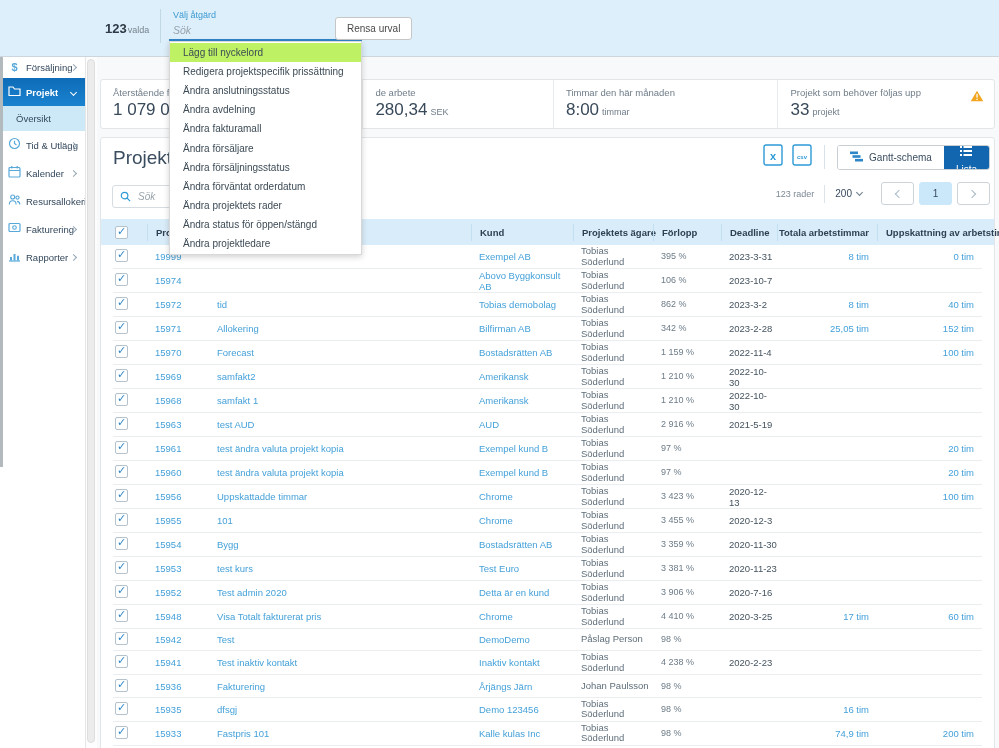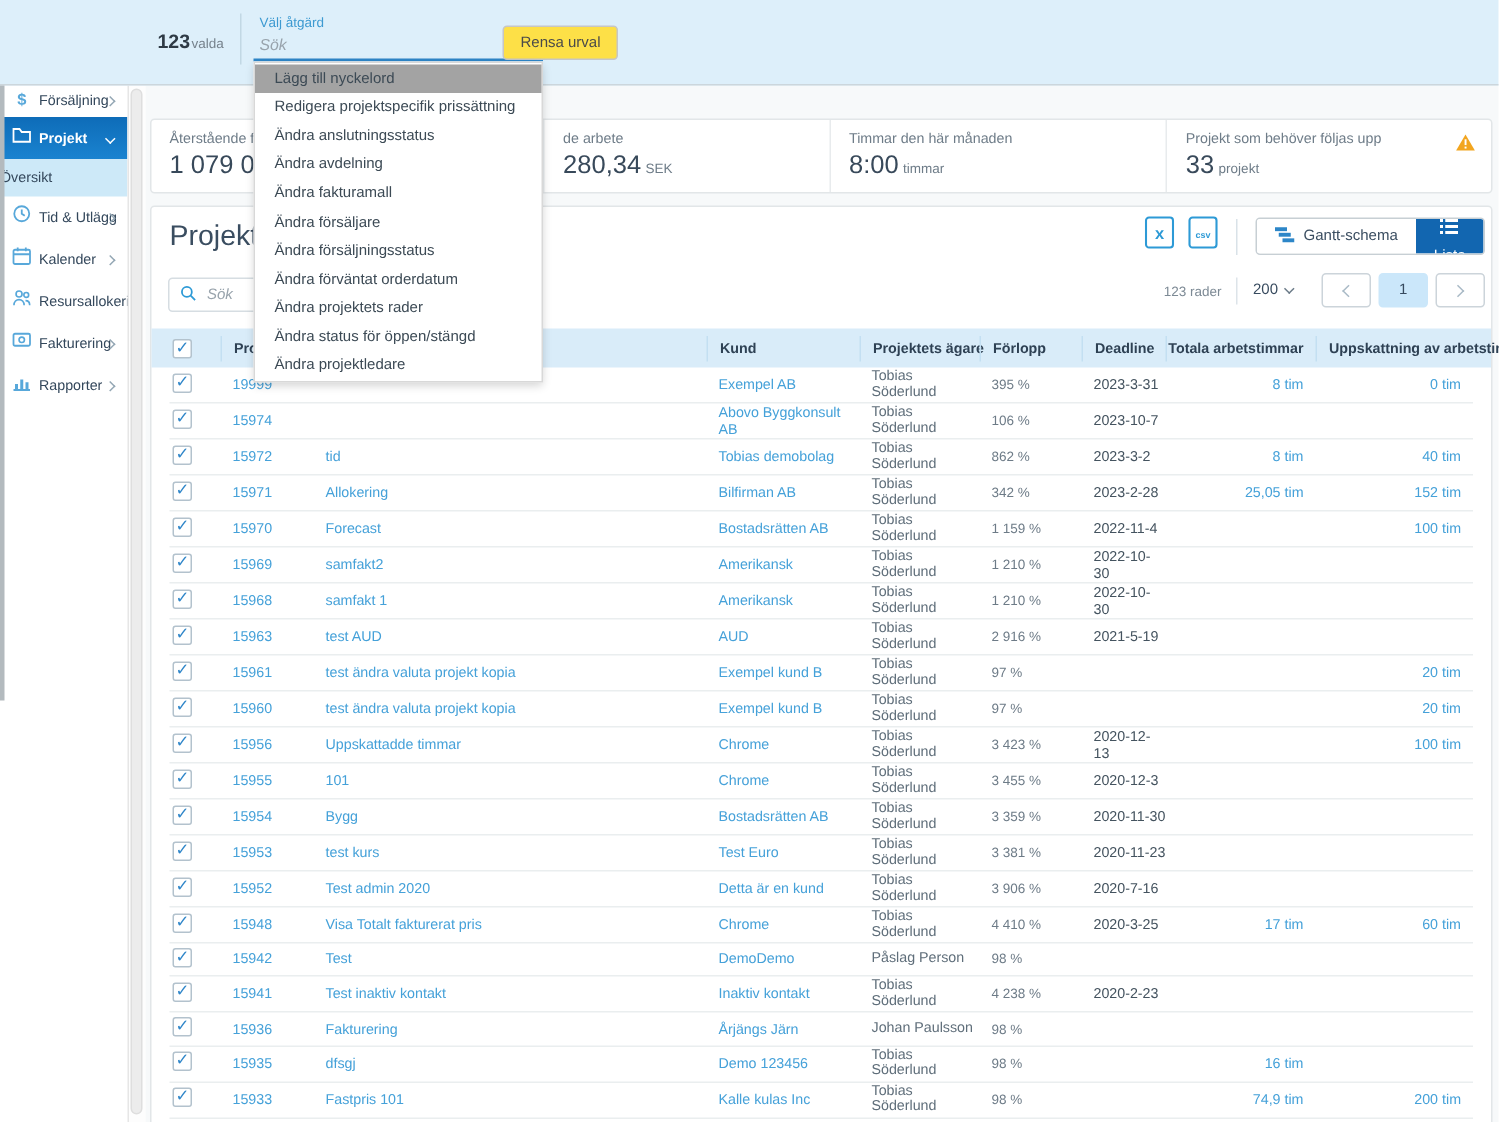--- a/index.html
+++ b/index.html
@@ -13,41 +13,41 @@
   .sel-count b{font-size:13px;color:#2e3a45;font-weight:700;}
   .sel-count span{font-size:9px;color:#76828c;margin-left:1px;}
   .tb-div{position:absolute;left:160px;top:9px;height:34px;border-left:1px solid #c2d8e4;}
   .action-box{position:absolute;left:169px;top:10px;width:193px;height:31px;
     border-bottom:2px solid #2e86c8;padding-left:4px;}
   .action-label{font-size:9px;color:#3d9ad1;}
   .action-input{border:none;outline:none;background:transparent;width:170px;
     font-size:10.5px;color:#3c4a55;margin-top:1px;padding:0;font-family:inherit;}
   .action-input::placeholder{font-style:italic;color:#98a3ac;}
   .clear-btn{position:absolute;left:335px;top:17px;height:23px;padding:0 11px;
-    background:#fde047;border:1px solid #c6c6c6;border-radius:3px;font-size:10px;
+    background:#ffffff;border:1px solid #c6c6c6;border-radius:3px;font-size:10px;
     color:#4a4a4a;font-family:inherit;}
 
   
   .menu{position:absolute;left:169px;top:41px;width:193px;background:#fff;
     border:1px solid #d8d8d8;box-shadow:0 2px 6px rgba(0,0,0,.18);z-index:100;padding:1px 0;}
   .menu-item{height:19.1px;display:flex;align-items:center;padding-left:13px;
     font-size:10px;color:#3c4a55;white-space:nowrap;cursor:pointer;}
-  .menu-item.hl{background:#a3a3a3;}
+  .menu-item.hl{background:#bef264;}
 
   
   .sidebar{position:absolute;left:0;top:57px;width:85px;bottom:0;background:#fff;}
   .side-thumb{position:absolute;left:0;top:57px;width:3px;height:410px;background:#b3babe;z-index:6;}
   .nav-item{position:relative;height:28px;display:flex;align-items:center;cursor:pointer;}
   .nav-item .nico{position:absolute;left:7px;width:14px;text-align:center;}
   .nav-item .nlabel{margin-left:26px;font-size:9.5px;color:#33475b;white-space:nowrap;}
   .nav-item.first{height:21px;}
   .nav-item.active{background:linear-gradient(180deg,#0e6cb8,#1a83d0);}
   .nav-item.active .nlabel{color:#fff;font-weight:700;}
   .nav-sub{height:25px;background:#cde9f8;display:flex;align-items:center;cursor:pointer;}
-  .nav-sub .nlabel{font-size:9.5px;color:#33475b;}
+  .nav-sub .nlabel{margin-left:16px;font-size:9.5px;color:#33475b;}
   .chev{position:absolute;right:9px;width:5px;height:5px;border-right:1.3px solid #94a7b4;
     border-bottom:1.3px solid #94a7b4;transform:rotate(-45deg);}
   .chev.down{transform:rotate(45deg);border-color:#fff;}
   .vscroll{position:absolute;left:85px;top:57px;width:12px;bottom:0;background:#fdfdfd;
     border-left:1px solid #e6e6e6;}
   .vscroll .thumb{margin:2px 1px;width:8px;height:99%;background:#ececec;
     border:1px solid #dedede;border-radius:4px;}
 
   
   .main{position:absolute;left:97px;top:57px;width:902px;bottom:0;background:#f7f9fa;}

